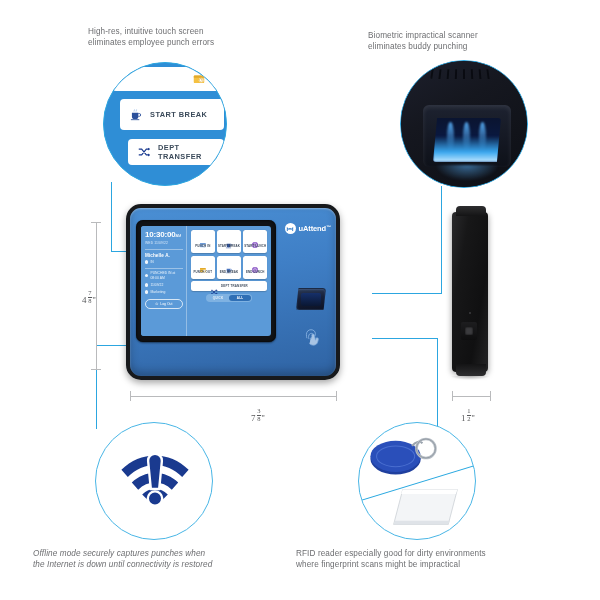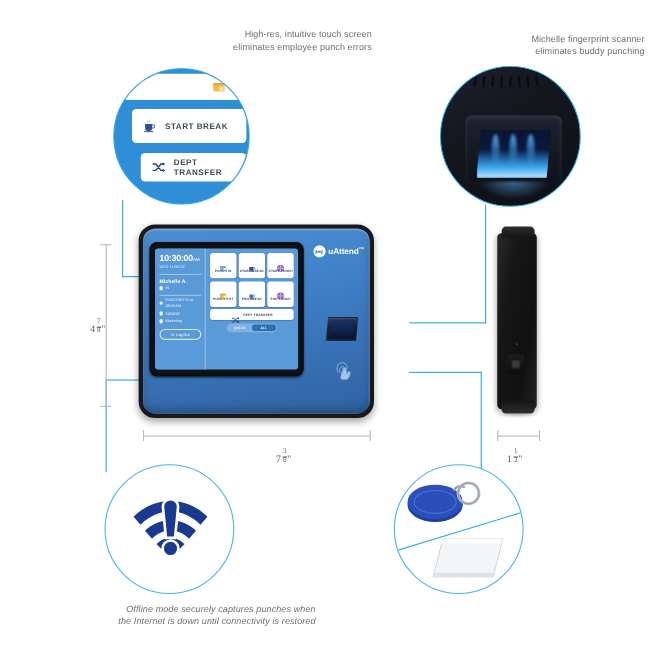--- a/index.html
+++ b/index.html
@@ -6,21 +6,21 @@
   body{
     width:600px;height:600px;background:#ffffff;
     font-family:"Liberation Sans","DejaVu Sans",sans-serif;
     overflow:hidden;position:relative;
   }
   .stage{position:absolute;inset:0;}
   .abs{position:absolute;}
 
   
   .caption{
-    position:absolute;text-align:right;color:#6d6e71;
+    position:absolute;text-align:left;color:#6d6e71;
     font-size:8.2px;line-height:11px;letter-spacing:.1px;
     white-space:pre-line;
   }
   .dim-label{
     position:absolute;color:#58595b;font-size:9px;
     font-family:"Liberation Serif","DejaVu Serif",serif;
     letter-spacing:.2px;white-space:nowrap;
   }
   .frac{display:inline-block;font-size:6.5px;line-height:1;
         vertical-align:.12em;text-align:center;margin-left:1px;}
@@ -177,26 +177,28 @@
      background:radial-gradient(ellipse at 50% 0,rgba(0,0,0,.25),rgba(0,0,0,0) 70%);}
 </style>
 </head>
 <body>
 
 <div class="stage">
 
   <div class="caption" style="left:88px;top:26px;width:250px;">High-res, intuitive touch screen
 eliminates employee punch errors</div>
 
-  <div class="caption" style="left:368px;top:30px;width:218px;">Michelle fingerprint scanner
+  <div class="caption" style="left:368px;top:30px;width:218px;">Biometric impractical scanner
 eliminates buddy punching</div>
 
   <div class="caption" style="left:33px;top:548px;width:254px;font-style:italic;">Offline mode securely captures punches when
 the Internet is down until connectivity is restored</div>
 
+  <div class="caption" style="left:296px;top:548px;width:272px;">RFID reader especially good for dirty environments
+where fingerprint scans might be impractical</div>
 
   <div class="lead v" style="left:111px;top:182px;height:70px;"></div>
   <div class="lead h" style="left:111px;top:251px;width:84px;"></div>
 
   <div class="lead v" style="left:441px;top:186px;height:108px;"></div>
   <div class="lead h" style="left:372px;top:293px;width:70px;"></div>
 
   <div class="lead v" style="left:96px;top:345px;height:84px;"></div>
   <div class="lead h" style="left:96px;top:345px;width:36px;"></div>
 

